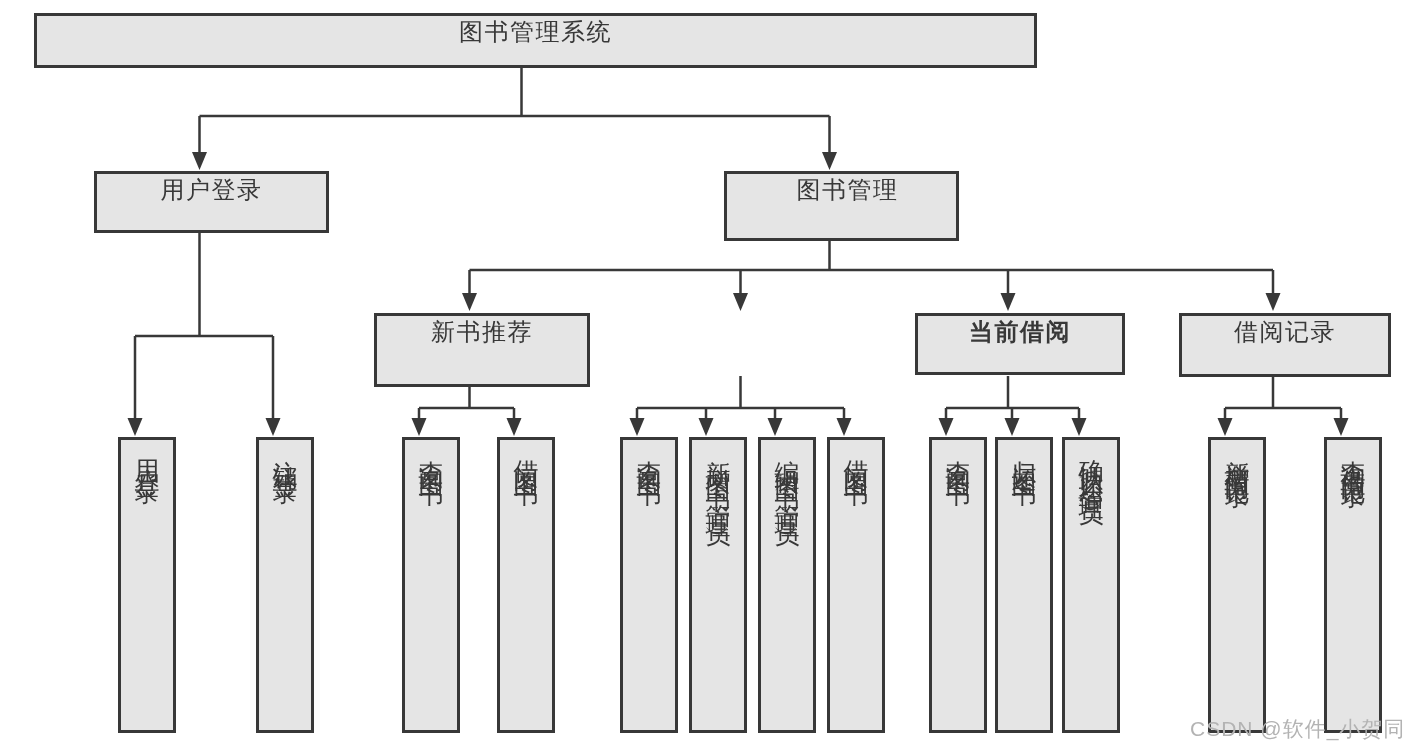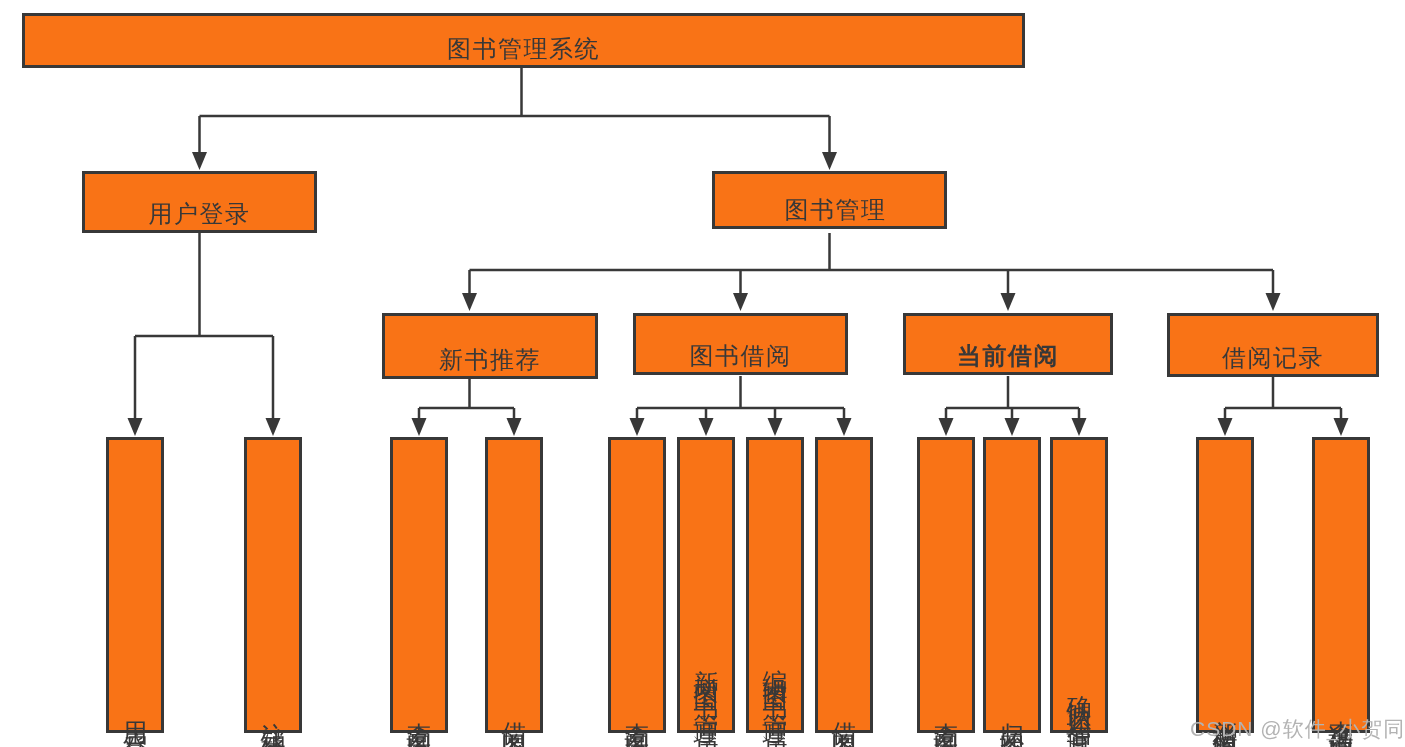--- a/index.html
+++ b/index.html
@@ -10,23 +10,24 @@
     font-family:"Liberation Sans",sans-serif;
     color:var(--text,#383838);
     overflow:hidden;
   }
   .wires{position:absolute;left:0;top:0;}
   .wire{fill:none;stroke:var(--line,#383838);stroke-width:2.5px;}
   .heads polygon{fill:var(--line,#383838);stroke:none;}
   .box{
     position:absolute;box-sizing:border-box;
     border:3px solid var(--line,#383838);
-    background:#f97316;
-    display:flex;align-items:flex-end;justify-content:center;
+    background:#e5e5e5;
+    display:flex;align-items:flex-start;justify-content:center;
     z-index:2;
+    margin-left:12px;
   }
   .h{font-size:24px;letter-spacing:1.5px;white-space:nowrap;}
   .v span{writing-mode:vertical-rl;font-size:25px;line-height:1;}
   .v4 span{letter-spacing:7px;}
   .v6 span{letter-spacing:5px;}
   .v8 span{letter-spacing:9px;}
   .v9 span{letter-spacing:6px;}
   .watermark{
     position:absolute;left:1190px;top:715px;
     font-size:21px;letter-spacing:1px;white-space:nowrap;
@@ -70,29 +71,26 @@
     </g>
   </svg>
 
   <div class="box h" style="left:22px;top:13px;width:1003px;height:55px;">
     <span>图书管理系统</span>
   </div>
 
   <div class="box h" style="left:82px;top:171px;width:235px;height:62px;">
     <span>用户登录</span>
   </div>
-  <div class="box h" style="left:712px;top:171px;width:235px;height:58px;padding-left:12px;">
+  <div class="box h" style="left:712px;top:171px;width:235px;height:70px;padding-left:12px;">
     <span>图书管理</span>
   </div>
 
-  <div class="box h" style="left:382px;top:313px;width:216px;height:66px;">
+  <div class="box h" style="left:362px;top:313px;width:216px;height:74px;">
     <span>新书推荐</span>
-  </div>
-  <div class="box h" style="left:633px;top:313px;width:215px;height:62px;">
-    <span>图书借阅</span>
   </div>
   <div class="box h" style="left:903px;top:313px;width:210px;height:62px;font-weight:bold;">
     <span>当前借阅</span>
   </div>
   <div class="box h" style="left:1167px;top:313px;width:212px;height:64px;">
     <span>借阅记录</span>
   </div>
 
   <div class="box v v4" style="left:106px;top:437px;width:58px;height:296px;">
     <span>用户登录</span>

